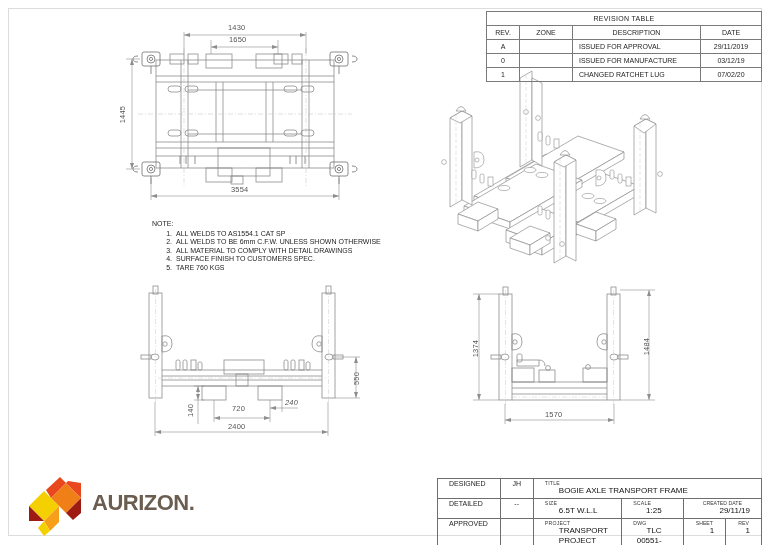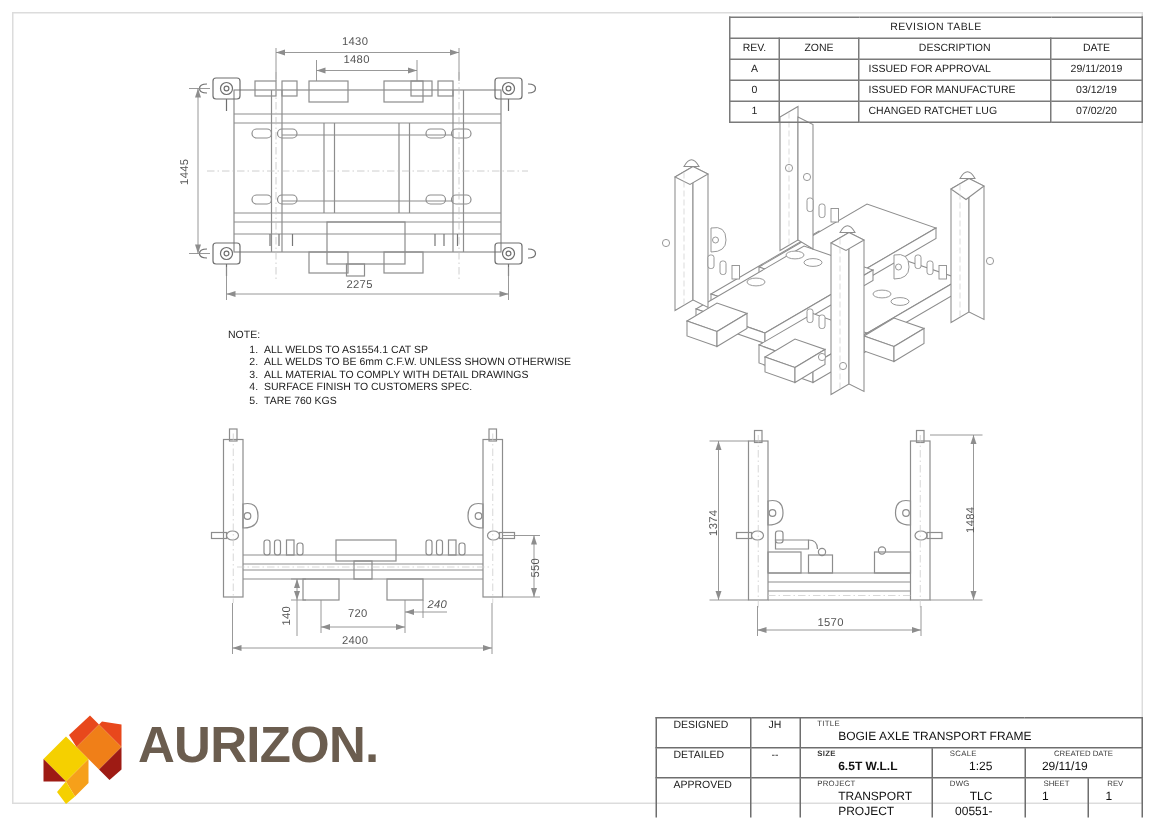--- a/index.html
+++ b/index.html
@@ -32,30 +32,30 @@
   
   #title-block{position:absolute;left:437px;top:478px;width:325px;
                border-collapse:collapse;font-size:7px;}
   #title-block td{border:.8px solid #6e6e6e;vertical-align:top;
                   padding:1px 11px;height:17px;position:relative;}
   .tb-lab{font-size:5.2px;color:#3a3a3a;letter-spacing:.2px;display:block;
           line-height:6px;}
   .tb-val{font-size:8px;color:#111;display:block;line-height:10px;}
   .tb-val.ind{padding-left:14px;}
   .tb-mid{text-align:center;}
-  .tb-val-c{font-size:8px;color:#111;display:block;text-align:left;
+  .tb-val-c{font-size:8px;color:#111;display:block;text-align:right;
             line-height:10px;}
   .tb-lab-c{font-size:5.2px;color:#3a3a3a;display:block;text-align:center;
             line-height:6px;}
   .tb-r{text-align:right;padding-right:10px;}
 
   
   #logo{position:absolute;left:24px;top:476px;width:215px;height:60px;}
   #logo-mark{position:absolute;left:0;top:0;width:62px;height:60px;}
-  #logo-word{position:absolute;left:68px;top:2px;font-size:34px;
+  #logo-word{position:absolute;left:68px;top:14px;font-size:22px;
              font-weight:bold;color:#6b5d4f;letter-spacing:-.5px;}
   #logo-word .dot{color:#6b5d4f;}
 
   .view{position:absolute;}
   svg{display:block;overflow:visible;}
 </style>
 </head>
 <body>
 
 <div id="sheet">
@@ -167,22 +167,22 @@
         <path d="M221 178 l-6 -2 v4 z" fill="#8d8d8d" stroke="none"></path>
 
         <line x1="8" y1="41" x2="22" y2="41"></line>
         <line x1="8" y1="151" x2="22" y2="151"></line>
         <line x1="14" y1="41" x2="14" y2="151"></line>
         <path d="M14 41 l-2 6 h4 z" fill="#8d8d8d" stroke="none"></path>
         <path d="M14 151 l-2 -6 h4 z" fill="#8d8d8d" stroke="none"></path>
       </g>
     </svg>
     <div class="dim-label" style="left:110px;top:5px;">1430</div>
-    <div class="dim-label" style="left:111px;top:17px;">1480</div>
-    <div class="dim-label" style="left:113px;top:167px;">2275</div>
+    <div class="dim-label" style="left:111px;top:17px;">1650</div>
+    <div class="dim-label" style="left:113px;top:167px;">3554</div>
     <div class="dim-label dim-v" style="left:-4px;top:92px;transform:rotate(-90deg);">1445</div>
   </div>
 
   <div class="view" style="left:428px;top:78px;width:246px;height:190px;">
     <svg width="246" height="190" viewBox="0 0 246 190">
       <g fill="#ffffff" stroke="#8d8d8d" stroke-width="0.7">
 
         <path d="M46 118 L118 76 L212 108 L140 150 Z" fill="#fff"></path>
         <path d="M46 118 L46 126 L140 158 L140 150 Z"></path>
         <path d="M140 150 L212 108 L212 116 L140 158 Z"></path>
@@ -469,21 +469,21 @@
       <td style="width:46px;">DESIGNED</td>
       <td style="width:26px;" class="tb-mid">JH</td>
       <td colspan="4">
         <span class="tb-lab">TITLE</span>
         <span class="tb-val ind">BOGIE AXLE TRANSPORT FRAME</span>
       </td>
     </tr>
     <tr>
       <td>DETAILED</td>
       <td class="tb-mid">--</td>
-      <td style="width:88px;font-weight:bold;">
+      <td style="width:88px;">
         <span class="tb-lab">SIZE</span>
         <span class="tb-val ind">6.5T W.L.L</span>
       </td>
       <td style="width:72px;">
         <span class="tb-lab">SCALE</span>
         <span class="tb-val tb-r">1:25</span>
       </td>
       <td colspan="2">
         <span class="tb-lab-c">CREATED DATE</span>
         <span class="tb-val-c">29/11/19</span>

